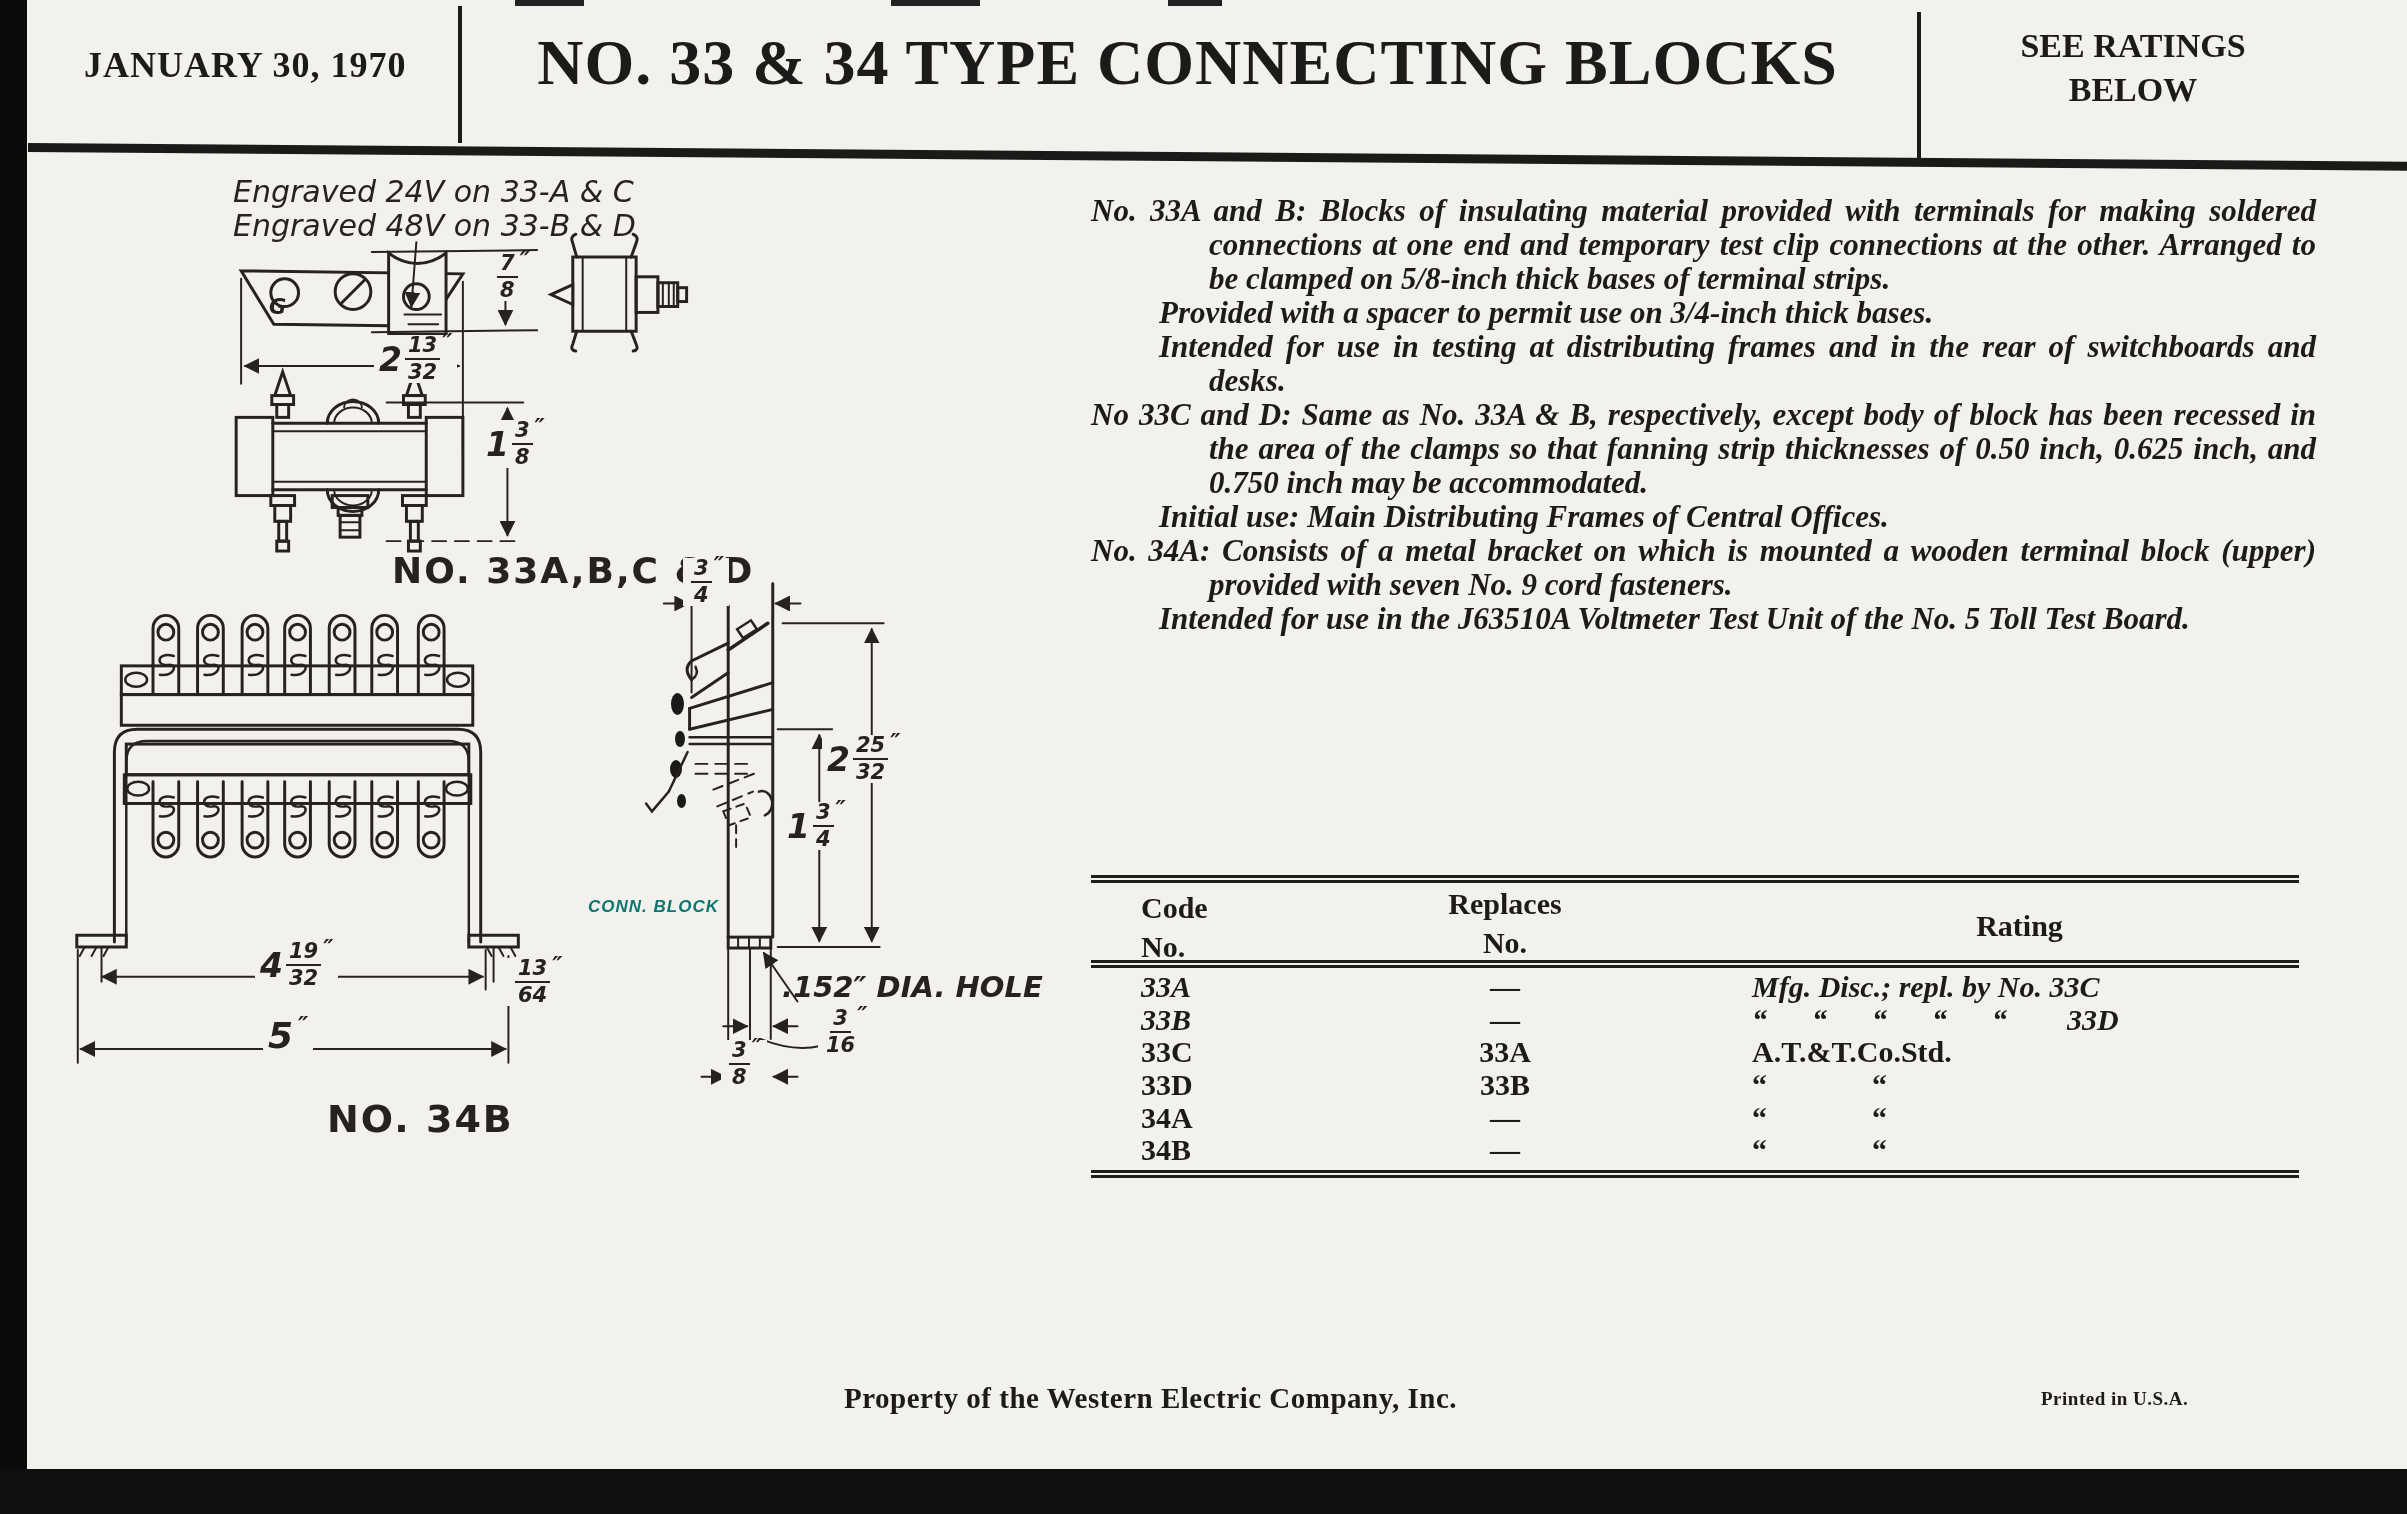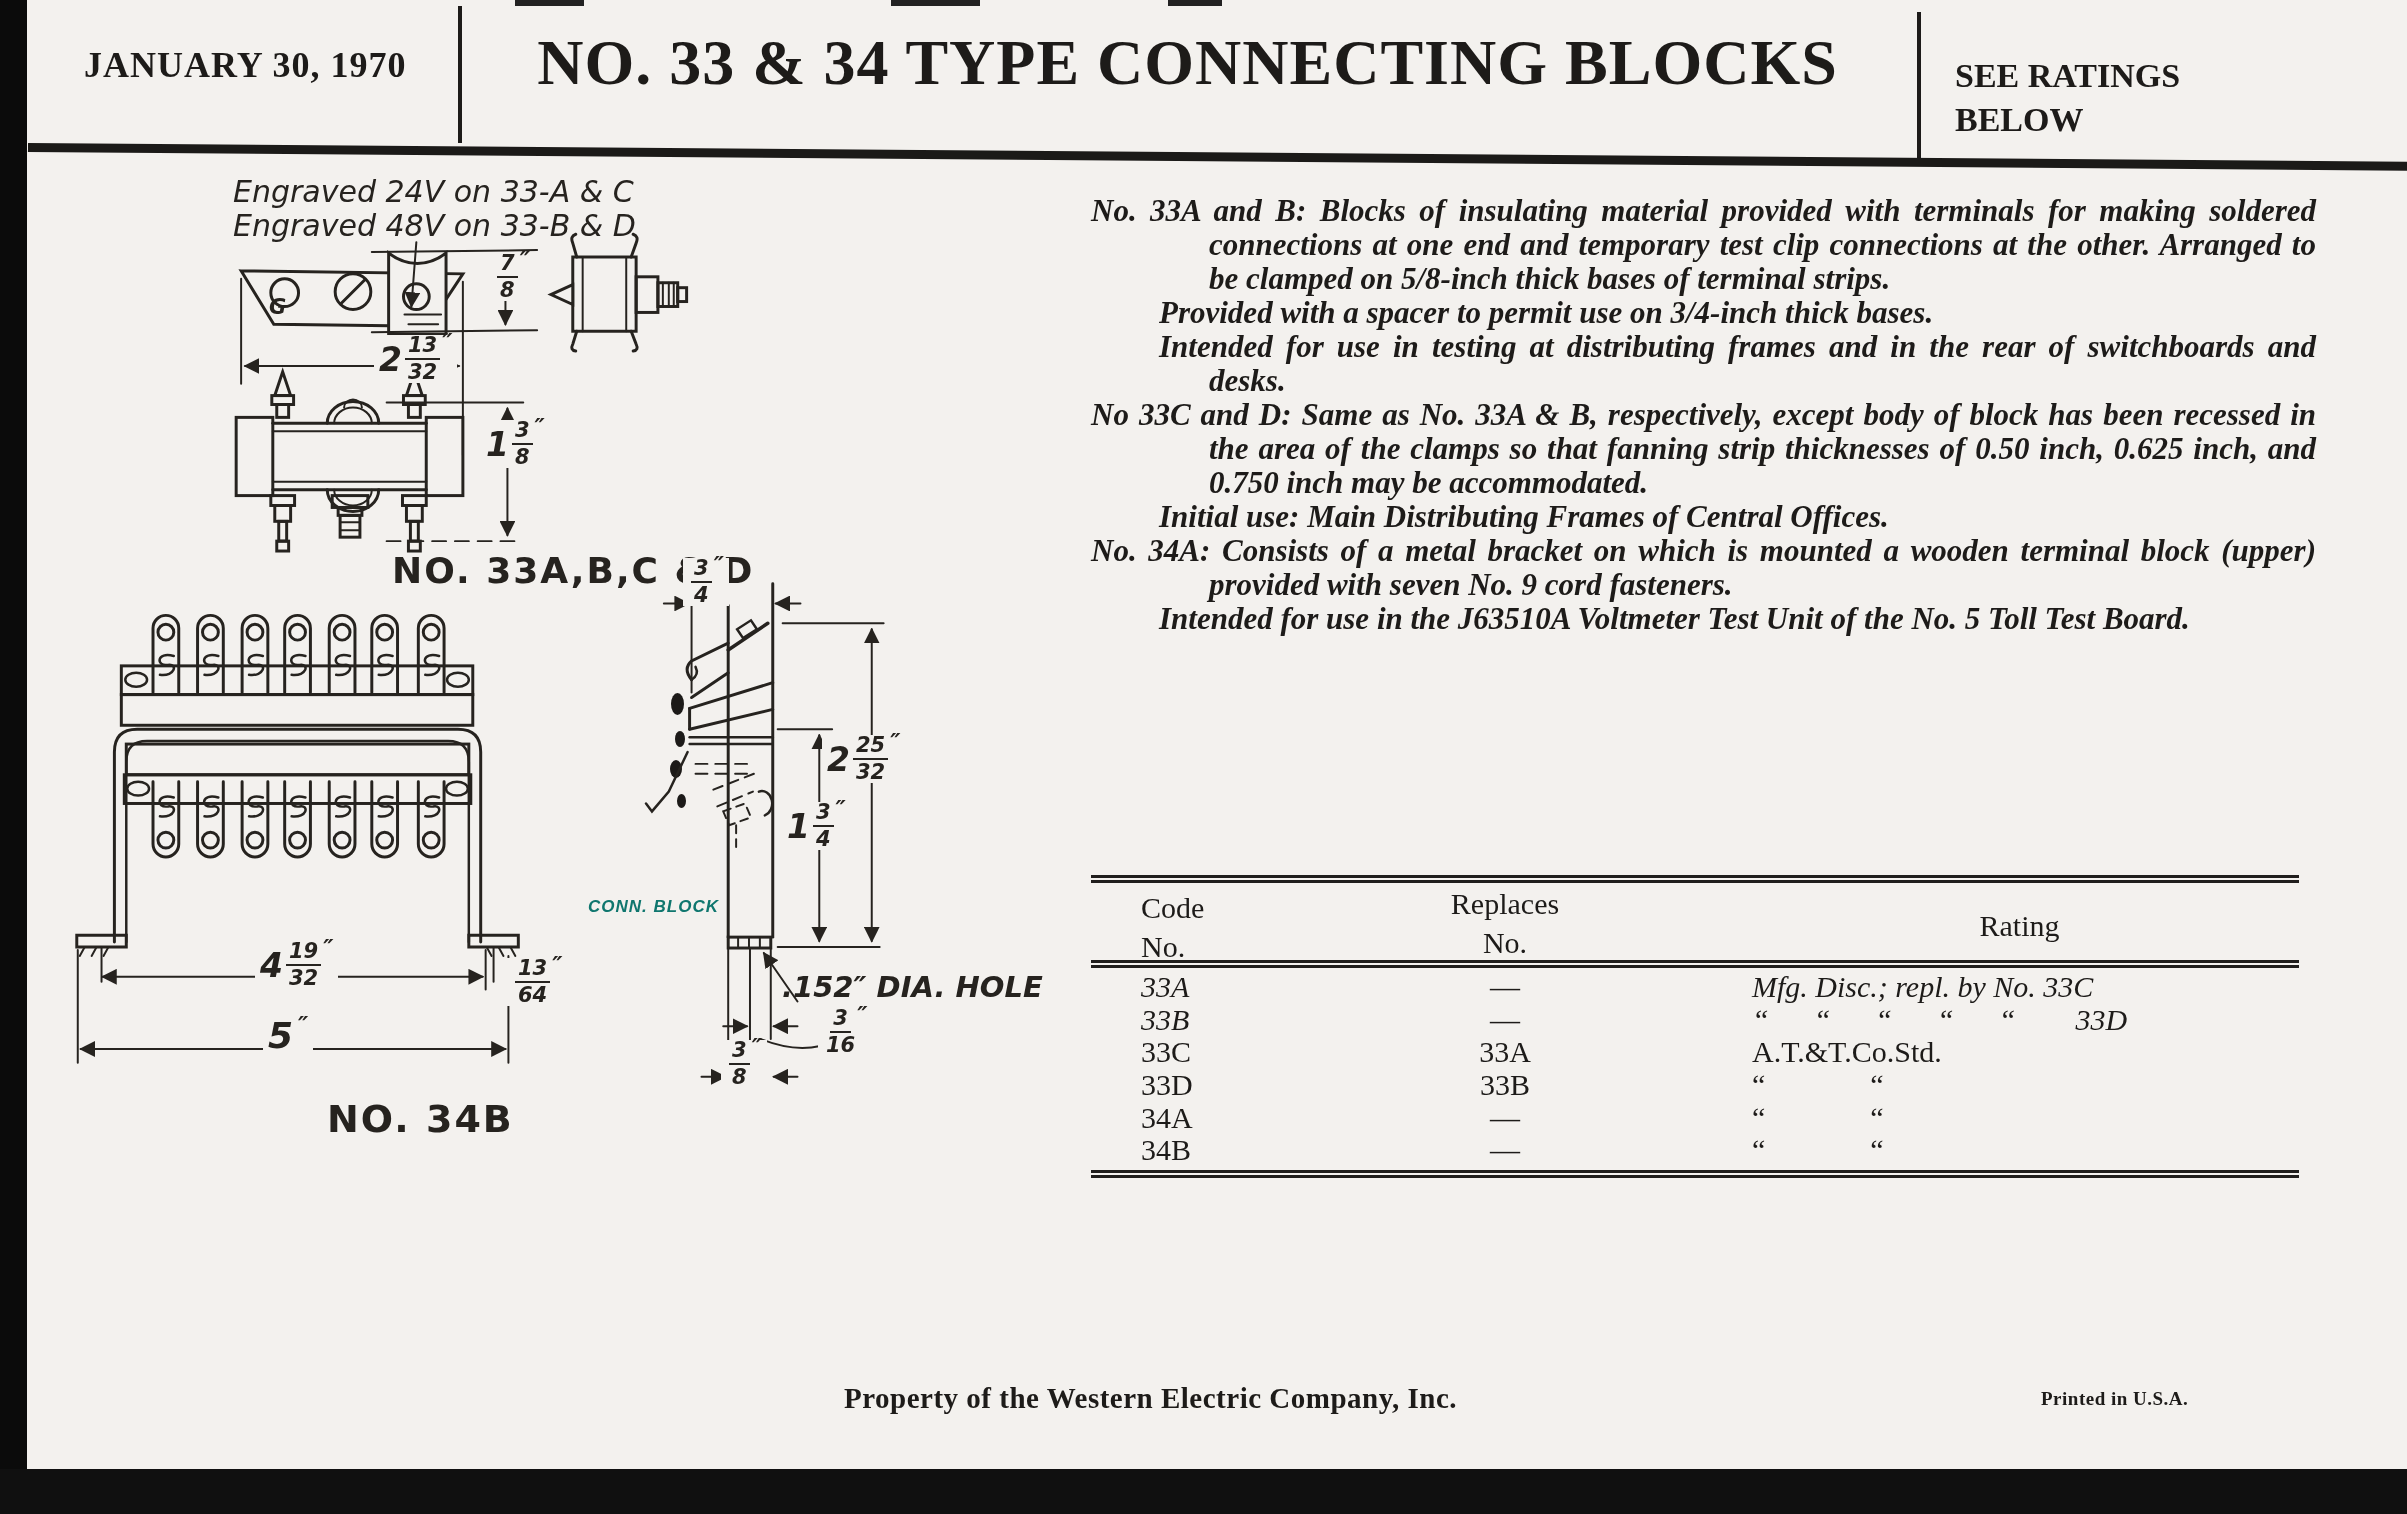--- a/index.html
+++ b/index.html
@@ -6,31 +6,31 @@
   #page{position:relative;width:2408px;height:1515px;background:#f3f1ee;overflow:hidden;
         font-family:"Liberation Serif",serif;color:#1d1b19;}
   
   .strip-left{position:absolute;left:0;top:0;width:27px;height:1515px;background:#0b0b0b;}
   .strip-bottom{position:absolute;left:0;top:1469px;width:2408px;height:46px;background:#101010;}
   .topmark{position:absolute;top:0;height:6px;background:#222;}
   .blob{position:absolute;background:#1c1a18;border-radius:50%;}
   
   .hdr-date{position:absolute;left:84px;top:44px;font-size:36px;font-weight:bold;letter-spacing:1px;}
   .hdr-title{position:absolute;left:460px;top:26px;width:1455px;text-align:center;font-size:64px;font-weight:bold;letter-spacing:1px;}
-  .hdr-note{position:absolute;left:1955px;top:24px;width:356px;text-align:left;font-size:34px;font-weight:bold;line-height:44px;margin-top:30px;}
+  .hdr-note{position:absolute;left:1955px;top:24px;width:356px;text-align:center;font-size:34px;font-weight:bold;line-height:44px;}
   .vrule1{position:absolute;left:458px;top:6px;width:4px;height:137px;background:#1d1b19;}
   .vrule2{position:absolute;left:1917px;top:12px;width:4px;height:149px;background:#1d1b19;}
   .hrule-thick{position:absolute;left:28px;top:143px;width:2380px;height:9px;background:#1b1a18;transform:rotate(0.45deg);transform-origin:left center;}
   
   .bodytext{position:absolute;left:1091px;top:194px;width:1225px;font-size:31px;line-height:34px;font-weight:bold;text-align:justify;}
   .bodytext p{margin:0;font-style:italic;}
   .p-item{padding-left:118px;text-indent:-118px;}
   .p-sub{padding-left:118px;text-indent:-50px;}
   
-  #ratings-table{position:absolute;left:1091px;top:875px;width:1208px;height:309px;font-size:30px;font-weight:normal;}
+  #ratings-table{position:absolute;left:1091px;top:875px;width:1208px;height:309px;font-size:30px;font-weight:bold;}
   .drule{position:absolute;left:0;width:1208px;height:8px;border-top:3px solid #201e1c;border-bottom:3px solid #201e1c;box-sizing:border-box;}
   .th{position:absolute;white-space:nowrap;}
   .trow{position:absolute;left:0;width:1208px;height:33px;line-height:33px;}
   .tc-code{position:absolute;left:50px;width:139px;}
   .tc-rep{position:absolute;left:315px;width:198px;text-align:center;}
   .tc-rat{position:absolute;left:661px;width:535px;white-space:pre;}
   .it{font-style:italic;}
   
   .foot-left{position:absolute;left:844px;top:1382px;font-size:29px;font-weight:bold;letter-spacing:0.5px;}
   .foot-right{position:absolute;left:2041px;top:1388px;font-size:19px;font-weight:bold;letter-spacing:0.5px;}

